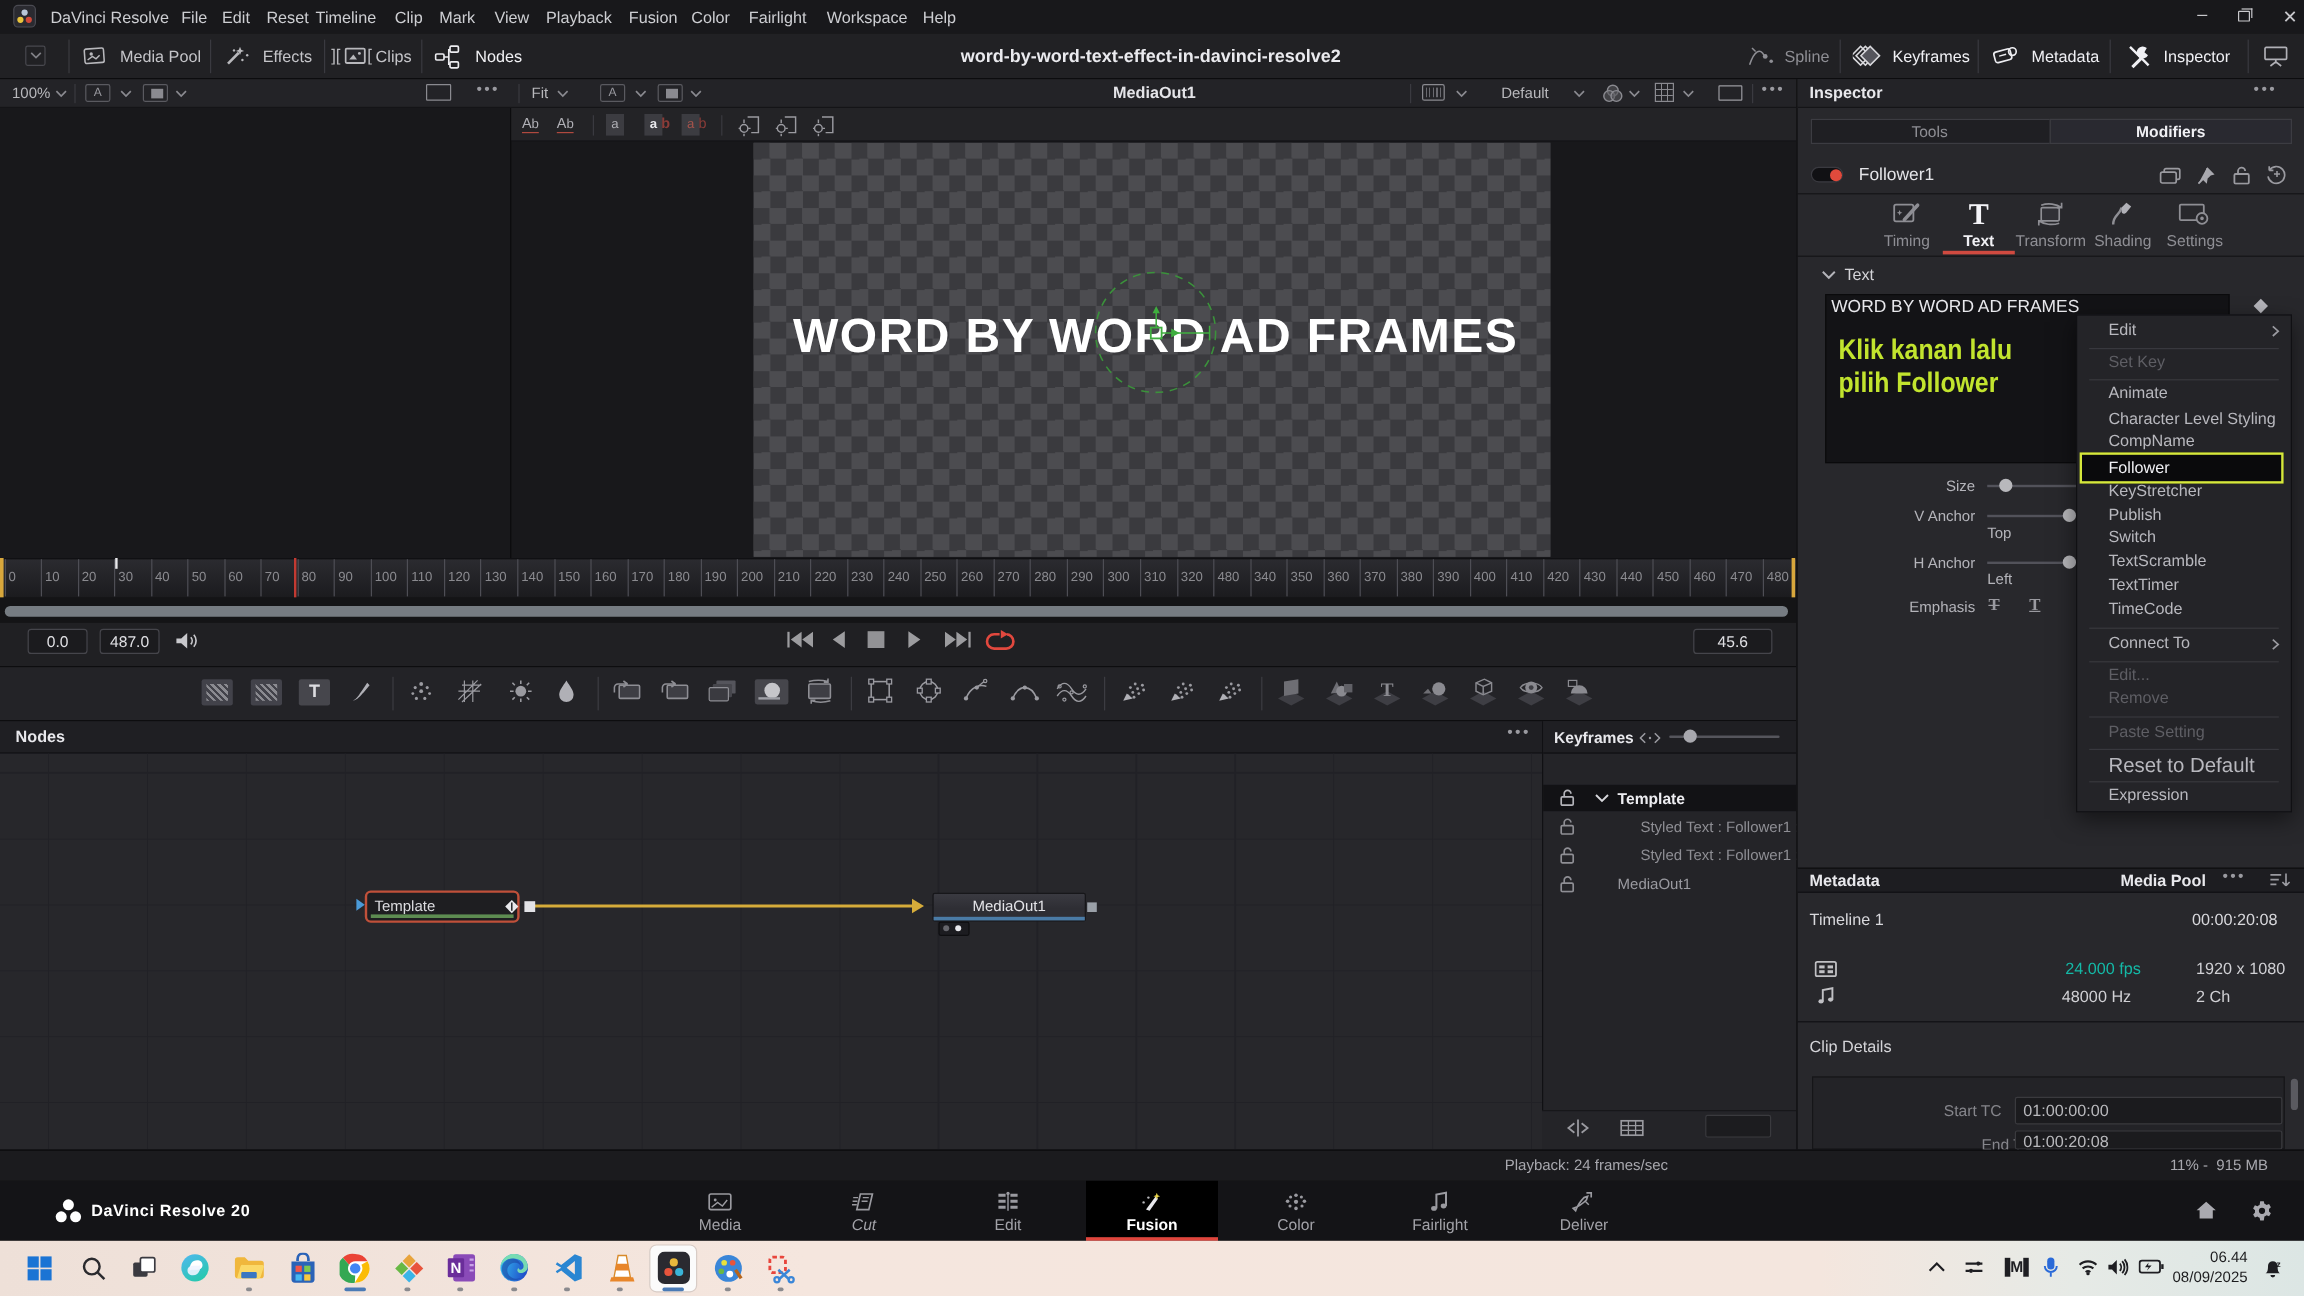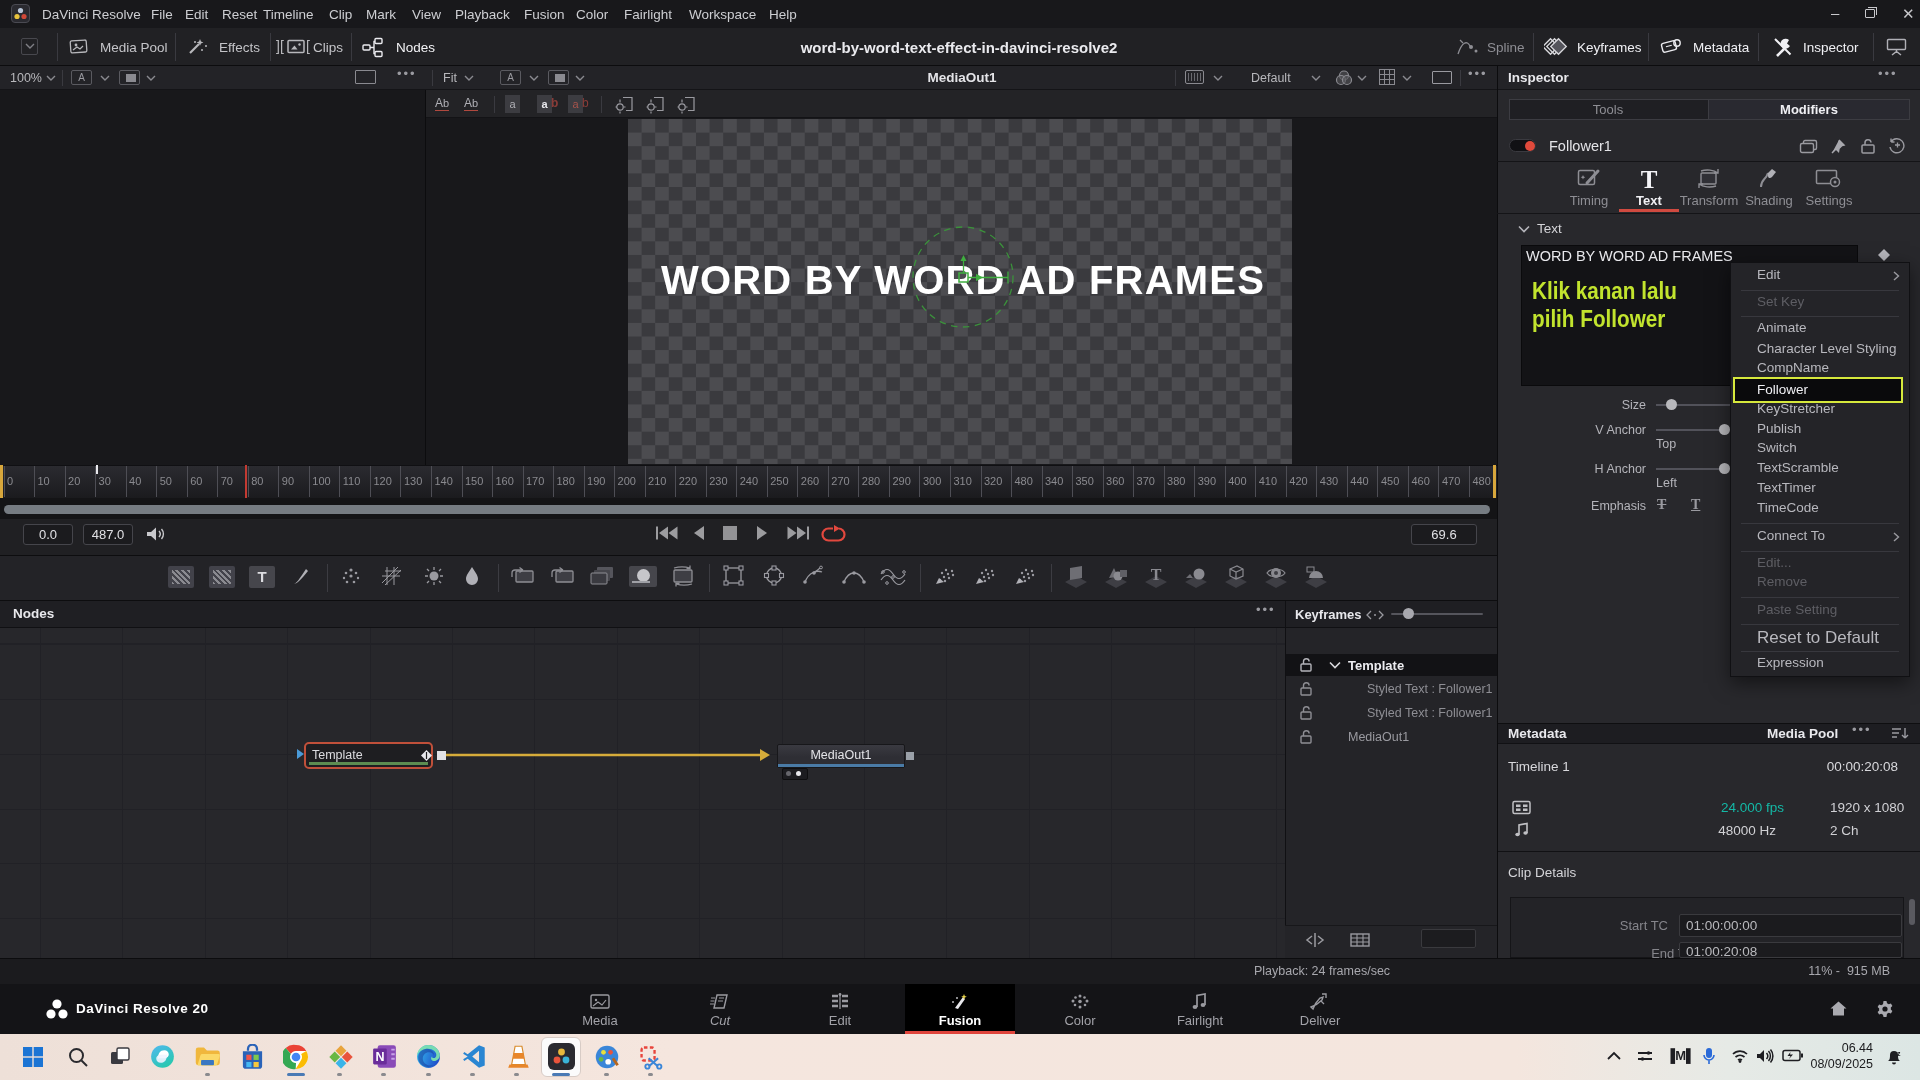--- a/index.html
+++ b/index.html
@@ -323,21 +323,21 @@
 <div class="abs" style="left:757px;top:526px;width:0;height:0;border-top:7px solid transparent;border-bottom:7px solid transparent;border-left:10px solid #9c9c9f;"></div>
 <svg class="svg" style="left:787px;top:526px" width="22" height="14">
     <path d="M21 0.5 v13" stroke="#9c9c9f" stroke-width="2"></path>
     <path d="M0.5 0.5 l9 6.5 -9 6.5z M10 0.5 l9 6.5 -9 6.5z" fill="#9c9c9f"></path>
   </svg>
 <svg class="svg" style="left:821px;top:525px" width="26" height="17">
     <rect x="1.5" y="3.5" width="22" height="12" rx="6" fill="none" stroke="#e2483e" stroke-width="2.2"></rect>
     <path d="M12 3.5 h6" stroke="#202023" stroke-width="3"></path>
     <path d="M13 0 l6 3.5 -6 3.5z" fill="#e2483e"></path>
   </svg>
-<div class="abs" style="left:1411px;top:524px;width:66px;height:21px;background:#1b1b1e;border:1px solid #45454b;border-radius:3px;color:#e0e0e4;font-size:13px;text-align:center;line-height:19px;">69.6</div>
+<div class="abs" style="left:1411px;top:524px;width:66px;height:21px;background:#1b1b1e;border:1px solid #45454b;border-radius:3px;color:#e0e0e4;font-size:13px;text-align:center;line-height:19px;">45.6</div>
 <div class="abs" style="left:0;top:556px;width:1497px;height:45px;background:#232327;border-bottom:1px solid #0d0d0f;"></div>
 <div class="abs" style="left:327px;top:564px;width:1px;height:28px;background:#3c3c42;"></div>
 <div class="abs" style="left:498px;top:564px;width:1px;height:28px;background:#3c3c42;"></div>
 <div class="abs" style="left:709px;top:564px;width:1px;height:28px;background:#3c3c42;"></div>
 <div class="abs" style="left:920px;top:564px;width:1px;height:28px;background:#3c3c42;"></div>
 <div class="abs" style="left:1051px;top:564px;width:1px;height:28px;background:#3c3c42;"></div>
 <div class="abs" style="left:168px;top:566px;width:26px;height:22px;background:#42424a;border-radius:2px;"></div>
 <div class="abs" style="left:172px;top:570px;width:18px;height:14px;background:repeating-linear-gradient(45deg,#8a8a90 0 2px,transparent 2px 4px);"></div>
 <div class="abs" style="left:209px;top:566px;width:26px;height:22px;background:#42424a;border-radius:2px;"></div>
 <div class="abs" style="left:213px;top:570px;width:18px;height:14px;background:repeating-linear-gradient(45deg,#8a8a90 0 2px,transparent 2px 4px);"></div>

